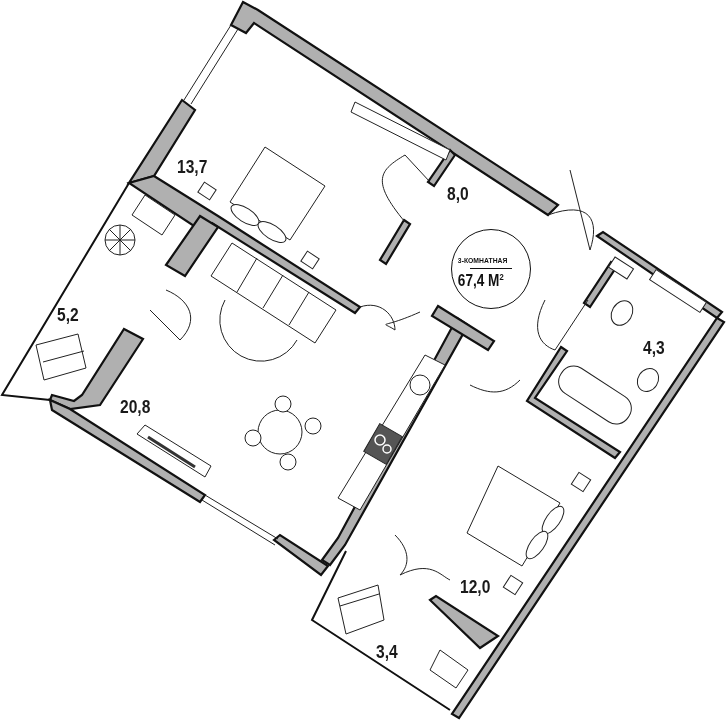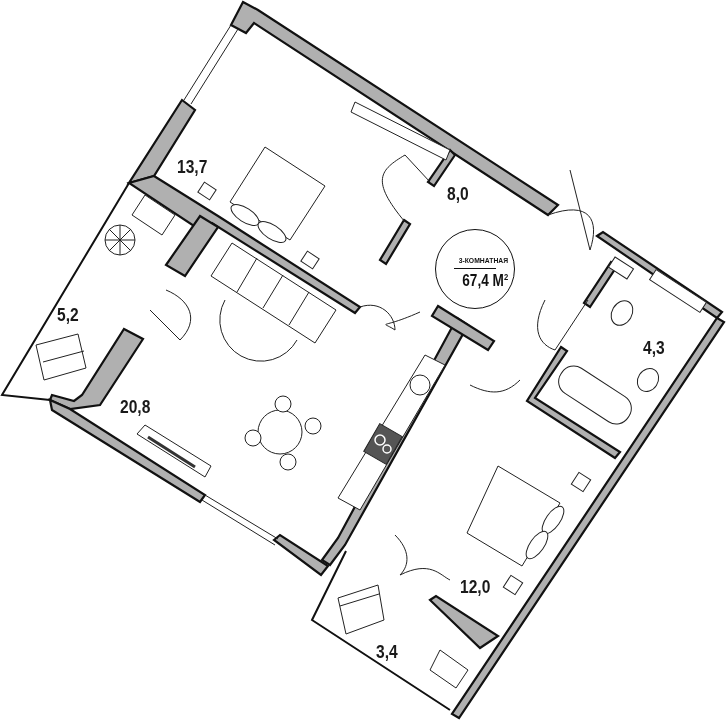--- a/index.html
+++ b/index.html
@@ -3,21 +3,21 @@
 <meta charset="utf-8">
 <style>
   html,body{margin:0;padding:0;background:#fff;}
   body{width:726px;height:725px;position:relative;overflow:hidden;font-family:"Liberation Sans",sans-serif;}
   svg{position:absolute;left:0;top:0;}
   .wall{fill:#b0b0b0;stroke:#111;stroke-width:2.2;stroke-linejoin:miter;}
   .thinwall{fill:none;stroke:#111;stroke-width:2;}
   .furn{fill:#fff;stroke:#222;stroke-width:1;}
   .door{fill:none;stroke:#222;stroke-width:1;}
   .label{position:absolute;font-family:"Liberation Sans",sans-serif;font-weight:bold;font-size:19px;color:#1a1a1a;transform:scaleX(0.82);transform-origin:left top;letter-spacing:0px;}
-  .badge{position:absolute;left:435px;top:229px;width:80px;width:80px;height:80px;border:1.5px solid #111;border-radius:50%;background:#fff;box-sizing:border-box;text-align:right;}
+  .badge{position:absolute;left:451px;top:229px;width:80px;width:80px;height:80px;border:1.5px solid #111;border-radius:50%;background:#fff;box-sizing:border-box;text-align:left;}
   .badge .rooms{font-family:"Liberation Sans",sans-serif;font-weight:bold;font-size:8px;margin-top:26px;color:#111;transform:scaleX(0.85);}
   .badge .line{width:42px;height:1px;background:#111;margin:3px auto 3px auto;}
   .badge .area{font-family:"Liberation Sans",sans-serif;font-weight:bold;font-size:16px;color:#111;transform:scaleX(0.85);}
   .badge sup{font-size:9px;}
 </style>
 </head>
 <body>
 
 <svg width="726" height="725" viewBox="0 0 726 725">
 

